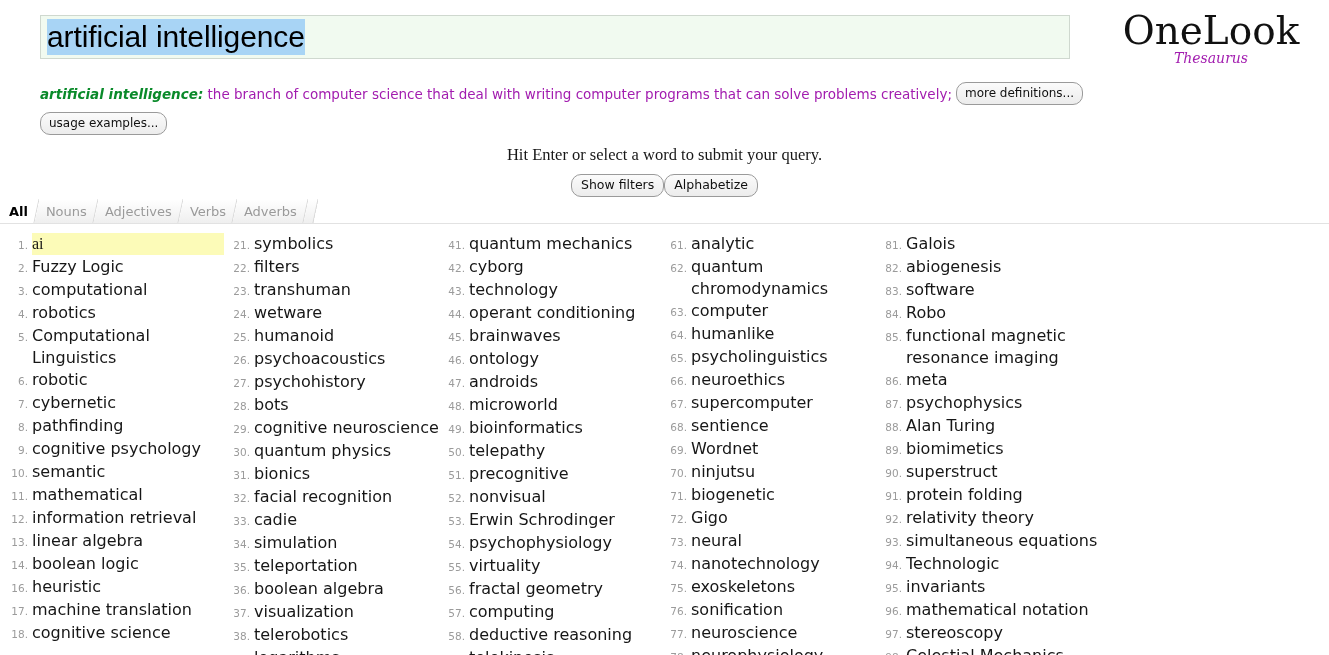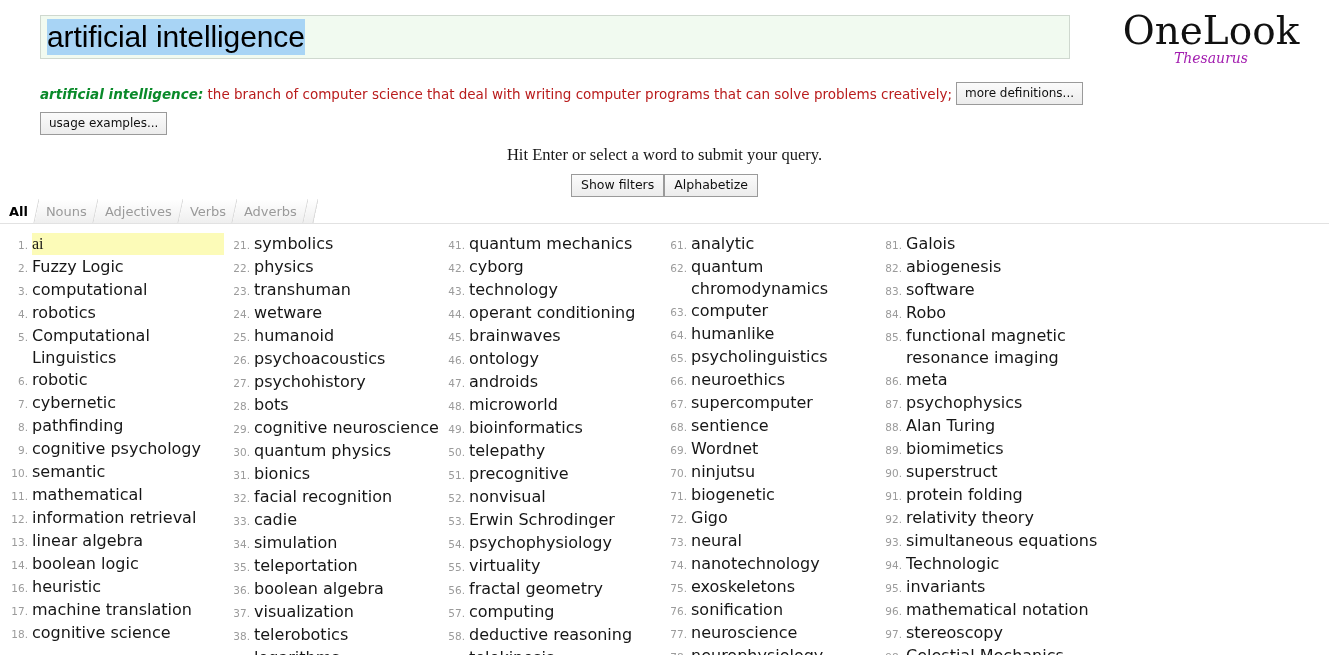--- a/index.html
+++ b/index.html
@@ -87,32 +87,32 @@
     line-height: 18px;
     color: #1a8a1a;
     font-family: "DejaVu Sans", "Liberation Sans", sans-serif;
   }
   .definition-term {
     font-weight: bold;
     font-style: italic;
     color: #0a8a2a;
   }
   .definition-gloss {
-    color: #b91c1c;
+    color: #a21caf;
   }
 
   .btn {
     display: inline-block;
     font-family: "DejaVu Sans", "Liberation Sans", sans-serif;
     font-size: 12px;
     line-height: 14px;
     padding: 3px 8px 4px 8px;
     background: linear-gradient(#fbfbfb, #ececec);
     border: 1px solid #9a9a9a;
-    border-radius: 0;
+    border-radius: 10px;
     color: #101010;
     cursor: pointer;
     vertical-align: middle;
     white-space: nowrap;
   }
   .btn-more {
     margin-left: 4px;
     position: relative;
     top: -1px;
   }
@@ -375,21 +375,21 @@
           <span class="result-word">cognitive science</span>
         </div>
       </div>
       <div class="result-col c2">
         <div class="result-item">
           <span class="result-num">21.</span>
           <span class="result-word">symbolics</span>
         </div>
         <div class="result-item">
           <span class="result-num">22.</span>
-          <span class="result-word">physics</span>
+          <span class="result-word">filters</span>
         </div>
         <div class="result-item">
           <span class="result-num">23.</span>
           <span class="result-word">transhuman</span>
         </div>
         <div class="result-item">
           <span class="result-num">24.</span>
           <span class="result-word">wetware</span>
         </div>
         <div class="result-item">

